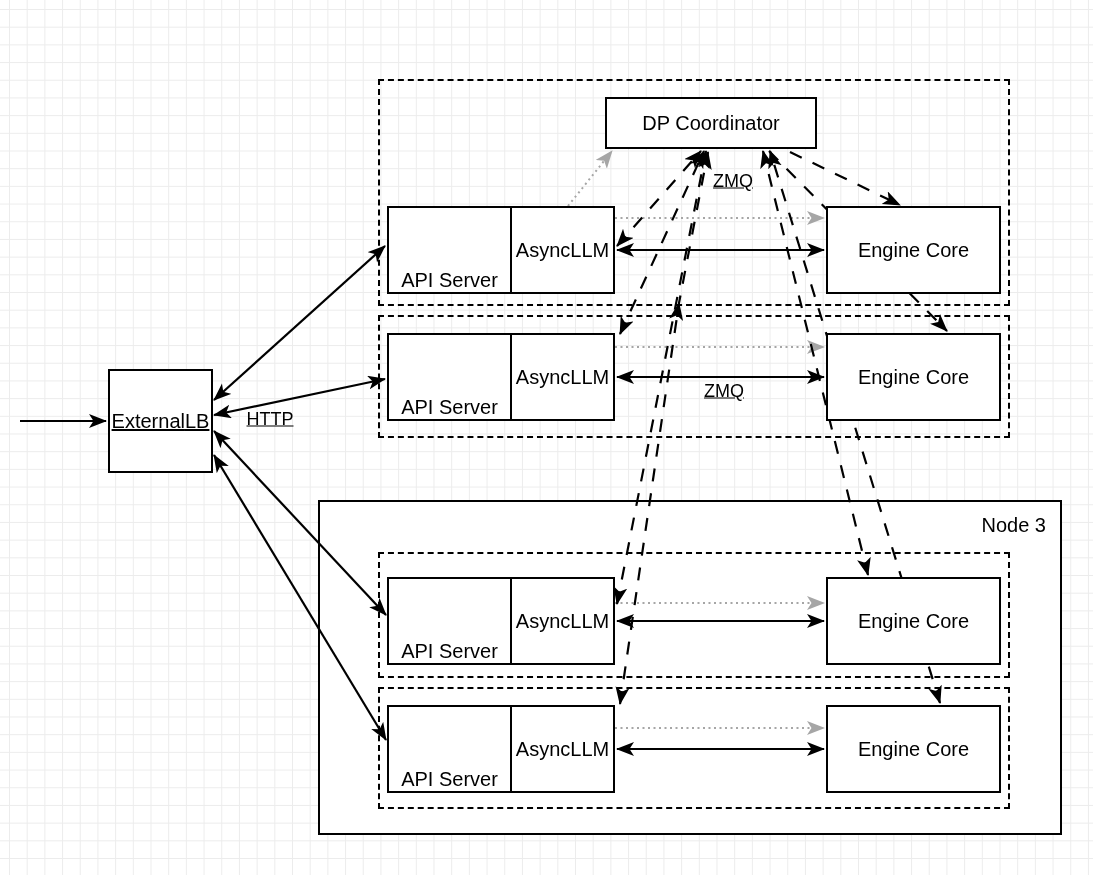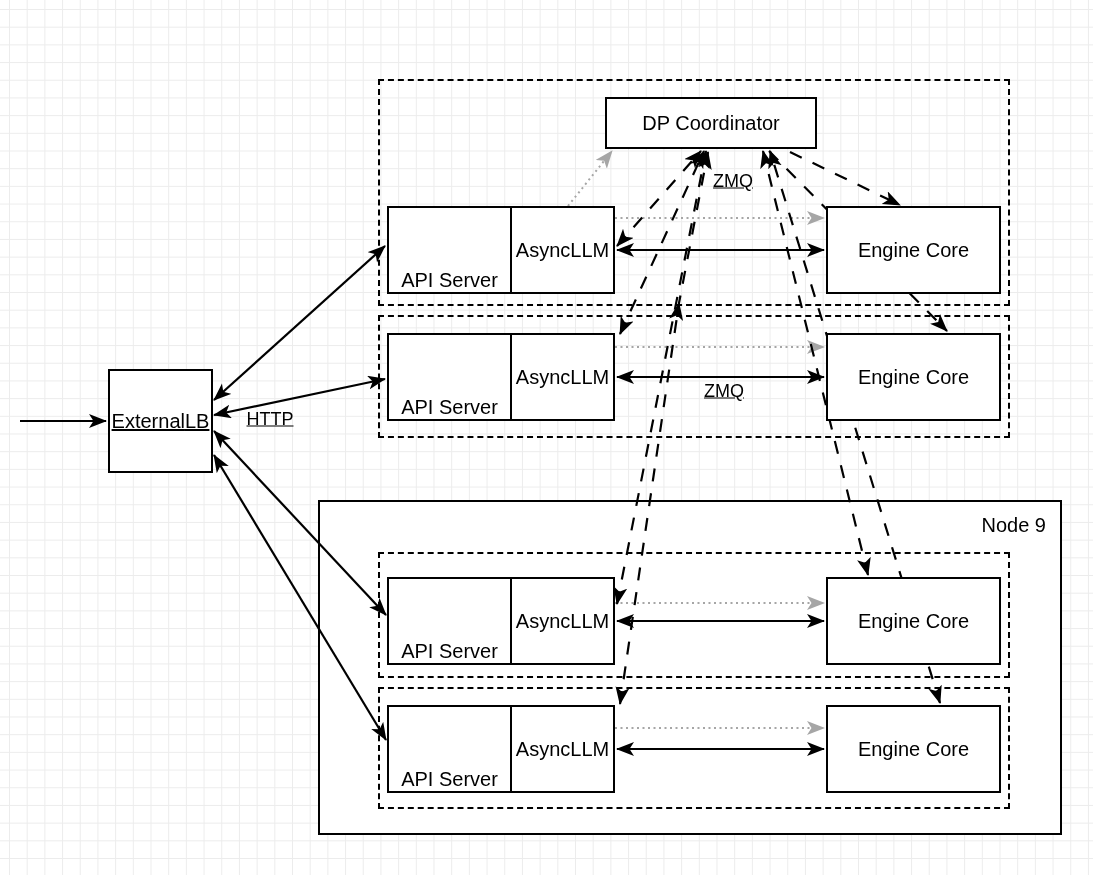--- a/index.html
+++ b/index.html
@@ -47,21 +47,21 @@
     position:absolute;z-index:5;transform:translate(-50%,-50%);
     font-size:18px;white-space:nowrap;text-decoration:underline;
   }
 </style>
 </head>
 <body>
 
 <div class="canvas">
 
   <div class="node" style="left:318px;top:500px;width:744px;height:335px;">
-    <span class="node-label">Node 9</span>
+    <span class="node-label">Node 3</span>
   </div>
 
   <div class="group" style="left:378px;top:79px;width:632px;height:227px;"></div>
   <div class="group" style="left:378px;top:315px;width:632px;height:123px;"></div>
   <div class="group" style="left:378px;top:552px;width:632px;height:126px;"></div>
   <div class="group" style="left:378px;top:687px;width:632px;height:122px;"></div>
 
   <svg class="wires" width="1093" height="875" viewBox="0 0 1093 875">
     <defs>
       <marker id="ab" markerUnits="userSpaceOnUse" markerWidth="20" markerHeight="16" refX="17" refY="7" orient="auto">

